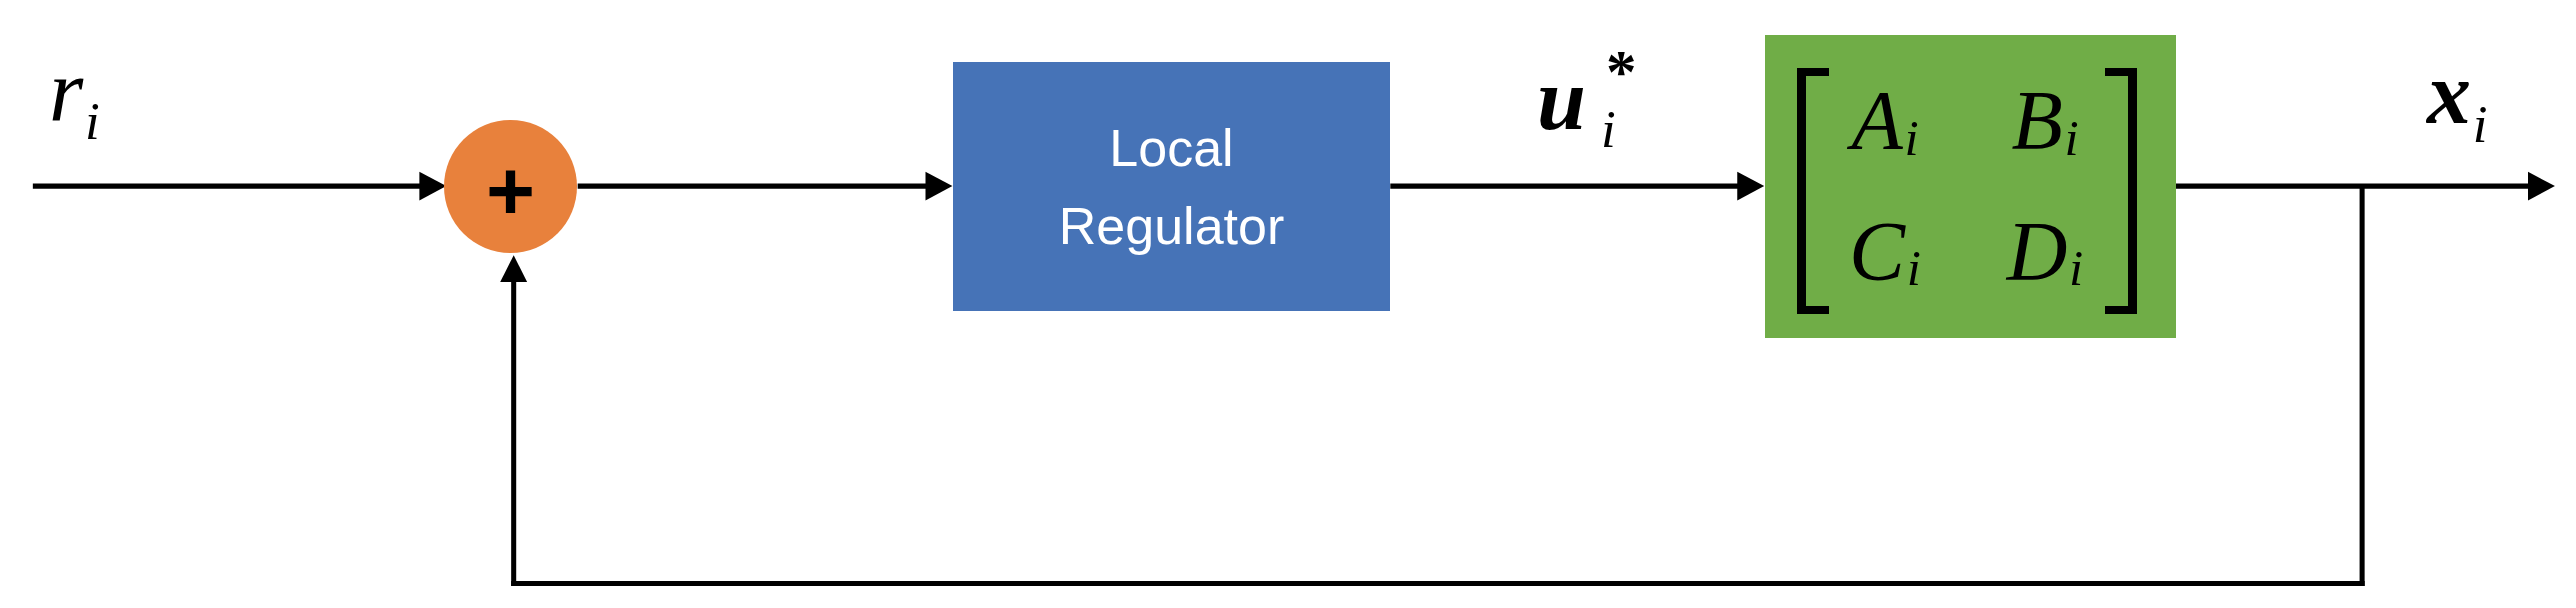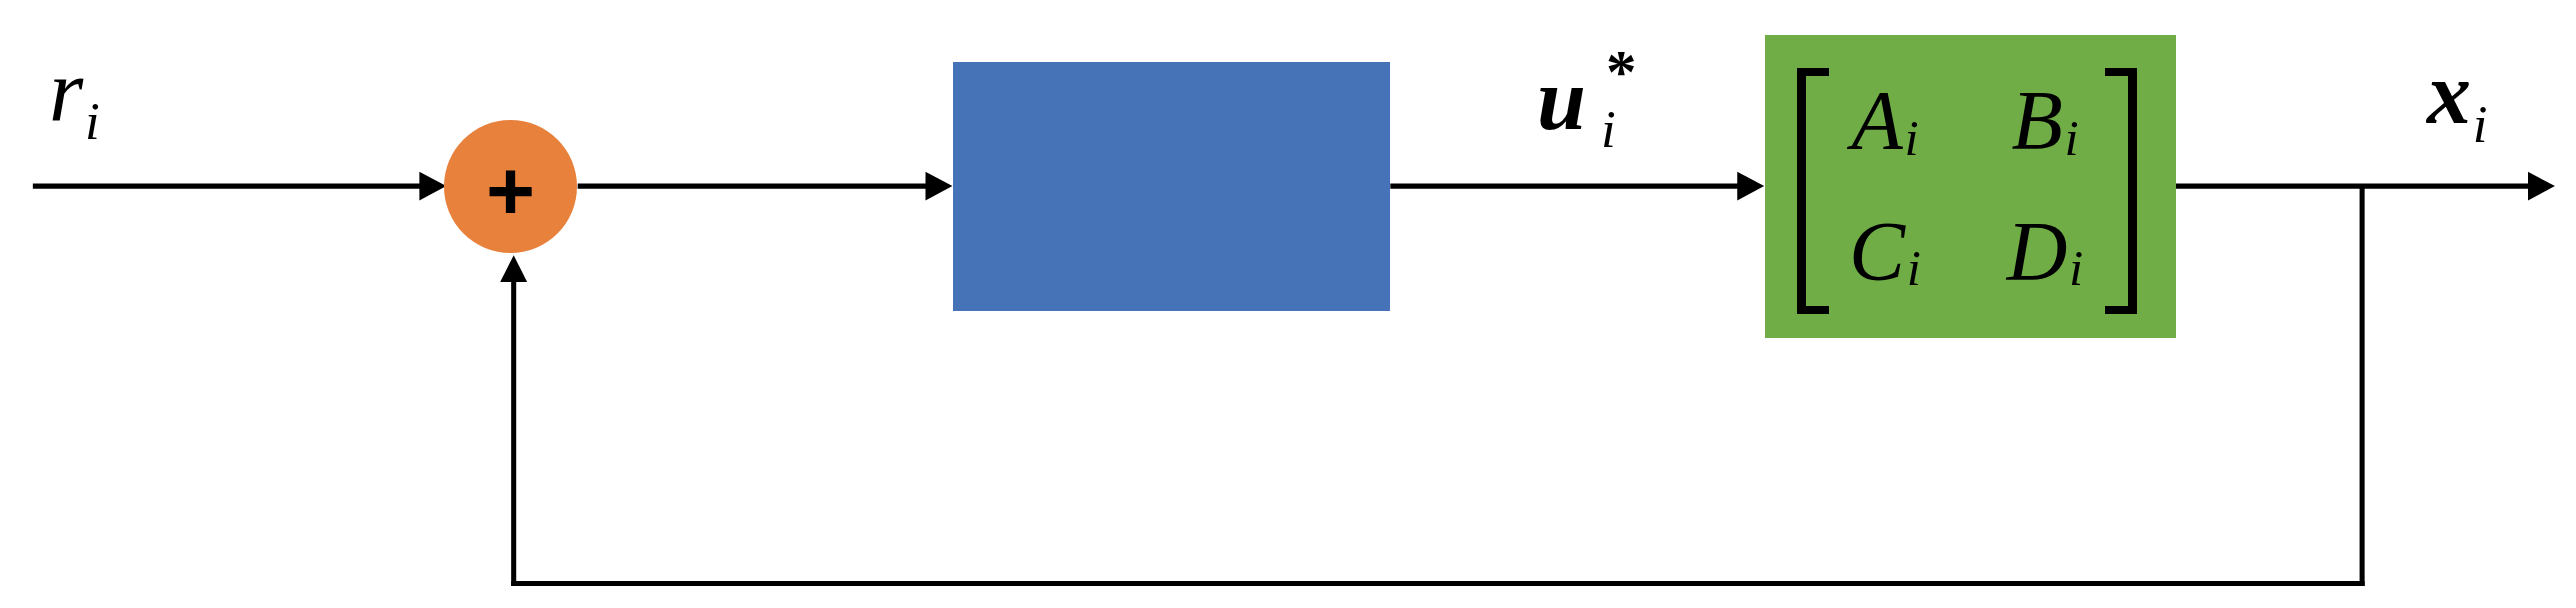--- a/index.html
+++ b/index.html
@@ -152,20 +152,22 @@
   <div class="math mrow label-r">
     <span class="m-base">r</span>
     <span class="m-sub">i</span>
   </div>
 
   <div class="sum-circle">
     <span class="sum-plus">+</span>
   </div>
 
   <div class="regulator">
+    <div class="line">Local</div>
+    <div class="line">Regulator</div>
   </div>
 
   <div class="math label-u">
     <span class="u-base">u</span>
     <span class="u-sup">*</span>
     <span class="u-sub">i</span>
   </div>
 
   <div class="plant">
     <div class="bracket left"></div>

